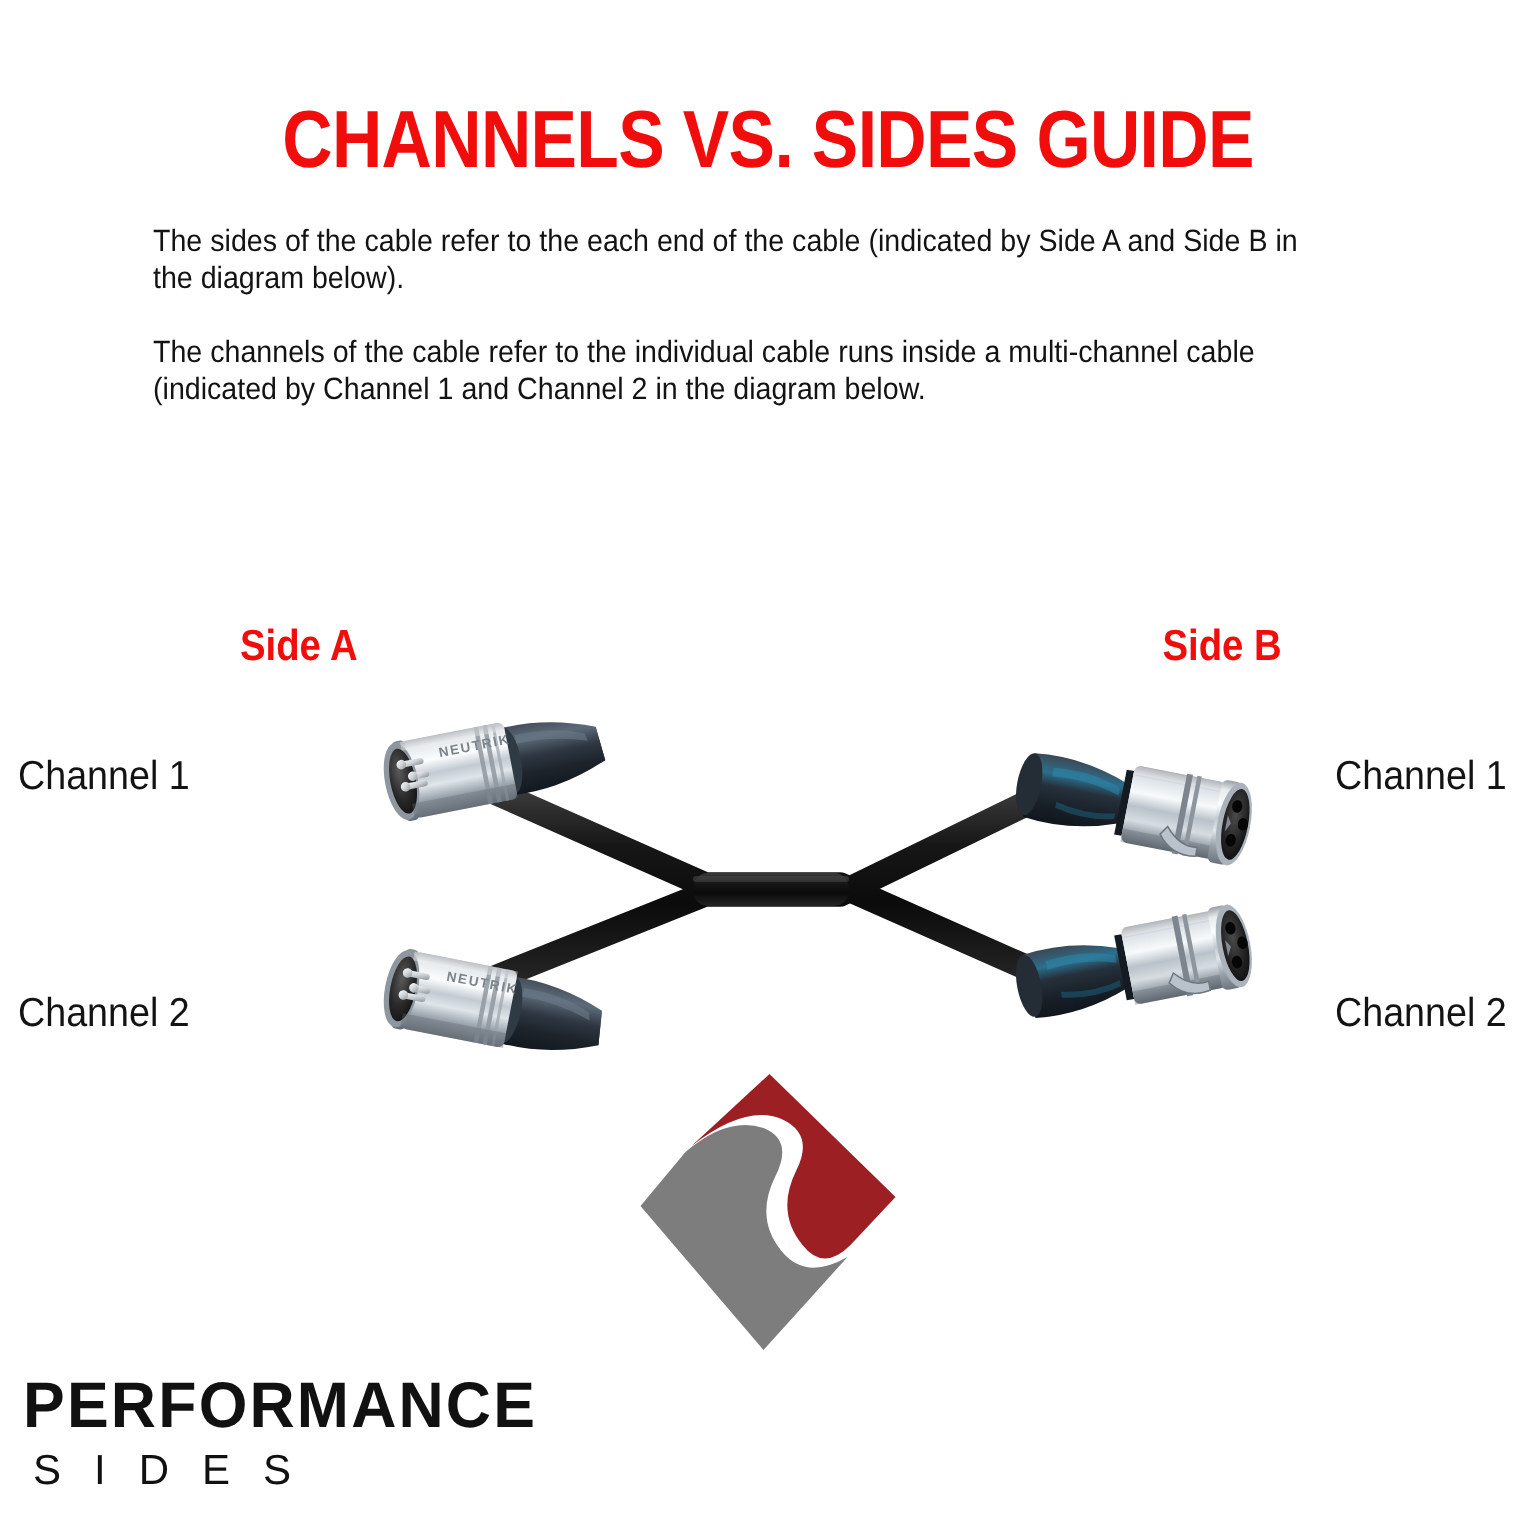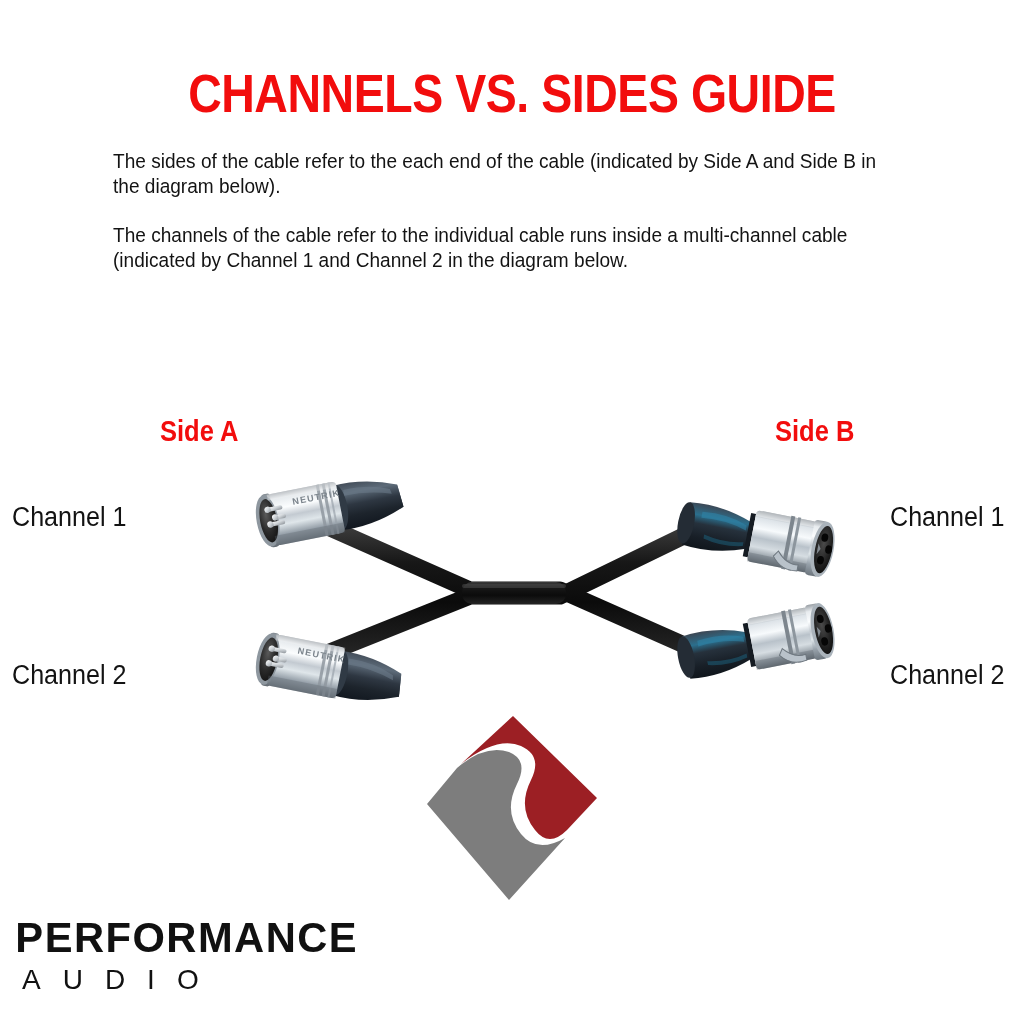--- a/index.html
+++ b/index.html
@@ -21,21 +21,21 @@
     font-weight:bold;
     font-size:54px;
     letter-spacing:-0.5px;
     transform:scaleX(0.86);
     transform-origin:center top;
     white-space:nowrap;
   }
 
   
   .body-block{
-    position:absolute;left:113px;top:148px;width:845px;
+    position:absolute;left:102px;top:148px;width:845px;
   }
   .para{
     color:#131313;
     font-size:20.5px;
     line-height:25px;
     transform:scaleX(0.93);
     transform-origin:left top;
     margin:0 0 24px 0;
     white-space:pre-line;
   }
@@ -275,16 +275,16 @@
       <path d="M 96 4 L 180 86 L 150 118 Q 132 136 118 118 Q 100 96 114 68
                Q 126 44 104 34 Q 80 24 44 52 Z" fill="#9c1f24"></path>
 
       <path d="M 40 56 L 10 92 L 92 188 L 148 126
                Q 120 142 104 122 Q 86 100 100 72
                Q 112 48 92 40 Q 68 32 40 56 Z" fill="#7d7d7d"></path>
     </svg>
     <div class="logo-text">
       <span>PERFORMANCE</span>
     </div>
-    <div class="logo-sub">AUDIO</div>
+    <div class="logo-sub">SIDES</div>
   </div>
 
 </div>
 
 </body></html>

